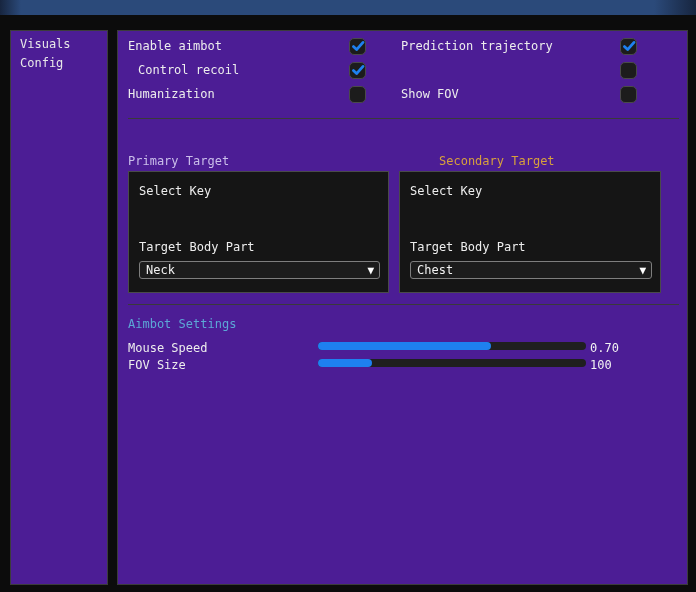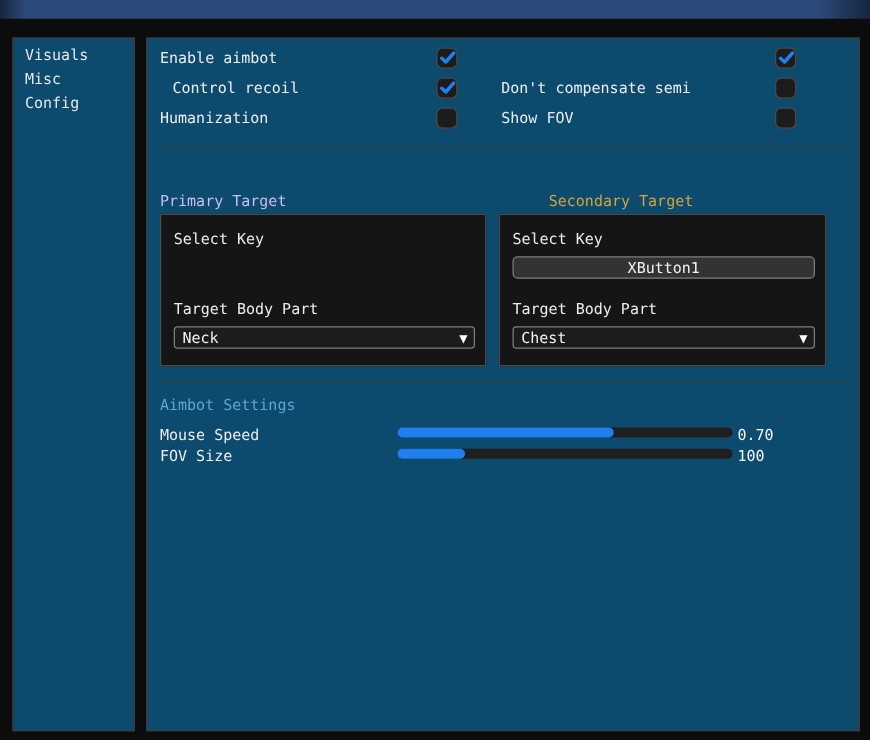--- a/index.html
+++ b/index.html
@@ -11,21 +11,21 @@
     color:#ededed;
     overflow:hidden;
     position:relative;
   }
   
   .topbar {
     position:absolute; left:0; top:0; width:696px; height:15px;
     background:linear-gradient(90deg,#17253f 0%,#2b4a7a 3%,#2b4a7a 94%,#17253f 100%);
   }
   
-  .panel { position:absolute; background:#0c4a6e; border:1px solid #3c3c3c; }
+  .panel { position:absolute; background:#4c1d95; border:1px solid #3c3c3c; }
   .sidebar { left:10px; top:30px; width:98px; height:555px; padding-top:4px; }
   .main    { left:117px; top:30px; width:571px; height:555px; }
 
   
   .side-item {
     position:relative; height:19px; line-height:19px;
     margin:0 4px; padding-left:5px; color:#e8e8e8; cursor:default;
     white-space:nowrap;
   }
   .side-item.selected { background:#2a4868; }
@@ -82,21 +82,20 @@
   }
   .slider-val { position:absolute; left:472px; height:15px; line-height:15px; color:#f2f2f2; }
 </style>
 </head>
 <body>
 
 <div class="topbar"></div>
 
 <div class="panel sidebar">
   <div class="side-item">Visuals</div>
-  <div class="side-item">Misc</div>
   <div class="side-item">Config</div>
 </div>
 
 <div class="panel main">
 
   <div class="lbl" style="left:10px;top:8px">Enable aimbot</div>
   <div class="lbl" style="left:20px;top:32px">Control recoil</div>
   <div class="lbl" style="left:10px;top:56px">Humanization</div>
 
   <div class="chk checked" style="left:231px;top:7px">
@@ -106,21 +105,21 @@
   </div>
   <div class="chk checked" style="left:231px;top:31px">
     <svg viewBox="0 0 16 16">
         <path d="M3.4 8.6 L6.6 11.6 L13 4.4"></path>
       </svg>
   </div>
   <div class="chk" style="left:231px;top:55px">
     
   </div>
 
-  <div class="lbl" style="left:283px;top:32px">Don't compensate semi</div>
+  <div class="lbl" style="left:283px;top:8px">Prediction trajectory</div>
   <div class="lbl" style="left:283px;top:56px">Show FOV</div>
 
   <div class="chk checked" style="left:502px;top:7px">
     <svg viewBox="0 0 16 16">
         <path d="M3.4 8.6 L6.6 11.6 L13 4.4"></path>
       </svg>
   </div>
   <div class="chk" style="left:502px;top:31px">
     
   </div>
@@ -138,21 +137,20 @@
     <div class="gb-label" style="top:12px">Select Key</div>
     <div class="gb-label" style="top:68px">Target Body Part</div>
     <div class="dropdown">
       <span class="dd-value">Neck</span>
       <span class="dd-arrow">▼</span>
     </div>
   </div>
 
   <div class="groupbox" style="left:281px;width:262px">
     <div class="gb-label" style="top:12px">Select Key</div>
-    <div class="key-btn">XButton1</div>
     <div class="gb-label" style="top:68px">Target Body Part</div>
     <div class="dropdown">
       <span class="dd-value">Chest</span>
       <span class="dd-arrow">▼</span>
     </div>
   </div>
 
   <div class="sep" style="top:273px"></div>
 
   <div class="lbl title-blue" style="left:10px;top:286px">Aimbot Settings</div>

